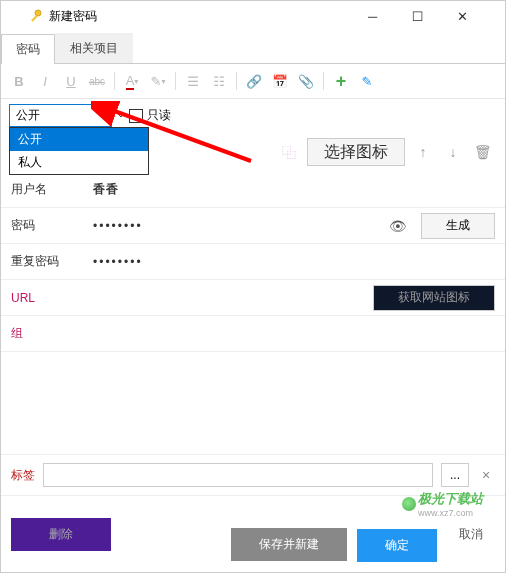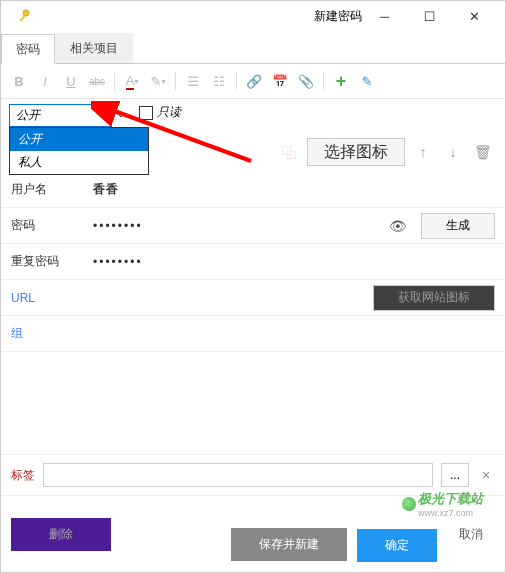--- a/index.html
+++ b/index.html
@@ -1,50 +1,50 @@
 <!DOCTYPE html>
 <html><head>
 <meta charset="utf-8">
 <style>
 * { box-sizing: border-box; margin: 0; padding: 0; font-family: "Microsoft YaHei", sans-serif; }
 body { width: 506px; height: 573px; background: #fff; border: 1px solid #ccc; display: flex; flex-direction: column; position: relative; }
-.titlebar { height: 30px; display: flex; align-items: center; padding: 0 8px; text-align: right; }
+.titlebar { height: 30px; display: flex; align-items: center; padding: 0 20px; }
 .titlebar .key-icon { width: 16px; height: 16px; margin: 0 6px; }
 .titlebar .title { font-size: 12px; flex: 1; }
 .winbtns { display: flex; }
 .winbtn { width: 45px; height: 29px; display: flex; align-items: center; justify-content: center; font-size: 13px; color: #333; }
 .tabs { display: flex; border-bottom: 1px solid #ccc; margin-top: 2px; }
 .tab { padding: 6px 14px; font-size: 12px; border: 1px solid transparent; border-bottom: none; background: #f0f0f0; color: #444; }
 .tab.active { background: #fff; border-color: #ccc; position: relative; top: 1px; }
 .toolbar { display: flex; align-items: center; gap: 2px; padding: 5px 6px; border-bottom: 1px solid #e5e5e5; }
 .tbtn { width: 24px; height: 24px; display: flex; align-items: center; justify-content: center; color: #bbb; font-size: 13px; border-radius: 3px; }
 .tbtn.green { color: #4CAF50; font-size: 18px; font-weight: bold; }
 .tbtn.blue { color: #2196F3; }
 .tsep { width: 1px; height: 18px; background: #ddd; margin: 0 3px; }
-.controlrow { display: flex; align-items: flex-start; padding: 5px 8px; gap: 10px; position: relative; font-style: italic; }
+.controlrow { display: flex; align-items: center; padding: 5px 8px; position: relative; }
 .combo { position: relative; width: 120px; }
 .combo-field { width: 100%; height: 23px; border: 1px solid #0078d7; display: flex; align-items: center; padding: 0 6px; font-size: 12px; }
 .combo-arrow { position: absolute; right: 0; top: 0; width: 18px; height: 23px; border-left: 1px solid #0078d7; display: flex; align-items: center; justify-content: center; background: #fff; }
 .combo-dropdown { position: absolute; top: 23px; left: 0; width: 140px; border: 1px solid #333; background: #fff; z-index: 10; }
 .combo-item { padding: 3px 8px; font-size: 12px; }
 .combo-item.selected { background: #0078d7; color: #fff; }
 .readonly-check { display: flex; align-items: center; gap: 4px; font-size: 12px; }
 .readonly-check .box { width: 14px; height: 14px; border: 1px solid #333; }
 .iconrow { display: flex; align-items: center; justify-content: flex-end; gap: 6px; padding: 6px 10px; }
 .iconbtn { min-width: 24px; height: 26px; display: flex; align-items: center; justify-content: center; color: #999; font-size: 14px; }
 .select-icon-btn { border: 1px solid #ccc; background: #f5f5f5; padding: 0 16px; font-size: 16px; height: 28px; display: flex; align-items: center; color: #333; }
 .form { }
 .form-row { display: flex; align-items: center; min-height: 36px; border-bottom: 1px solid #eee; padding: 0 10px; }
-.form-label { width: 82px; font-size: 12px; color: #3b82f6; }
+.form-label { width: 82px; font-size: 12px; color: #be185d; }
 .form-label.dark { color: #333; }
 .form-value { flex: 1; font-size: 12px; color: #333; font-weight: bold; letter-spacing: 1px; }
 .form-value.dots { letter-spacing: 2px; font-weight: normal; }
 .eye-icon { width: 24px; color: #555; font-size: 14px; }
 .gen-btn { border: 1px solid #ccc; background: #f5f5f5; padding: 0 24px; font-size: 12px; height: 26px; display: flex; align-items: center; margin-left: 8px; }
-.gen-btn.disabled { color: #999; background: #404040; }
+.gen-btn.disabled { color: #999; background: #0f172a; }
 .spacer { flex: 1; }
 .tagrow { display: flex; align-items: center; padding: 8px 10px; gap: 8px; border-top: 1px solid #eee; }
 .tag-label { font-size: 12px; color: #b91c1c; }
 .tag-input { flex: 1; height: 24px; border: 1px solid #ccc; padding: 0 6px; }
 .tag-more { width: 28px; height: 24px; border: 1px solid #ccc; display: flex; align-items: center; justify-content: center; font-size: 12px; }
 .tag-x { width: 18px; text-align: center; color: #888; font-size: 14px; }
 .footer { display: flex; align-items: center; padding: 10px; gap: 10px; border-top: 1px solid #eee; }
 .footer .del { background: #4c1d95; color: #aaa; border: none; padding: 8px 38px; font-size: 12px; }
 .footer .spacer2 { flex: 1; }
 .footer .save-new { background: #888; color: #fff; border: none; padding: 8px 28px; font-size: 12px; margin-top: 21px; }

